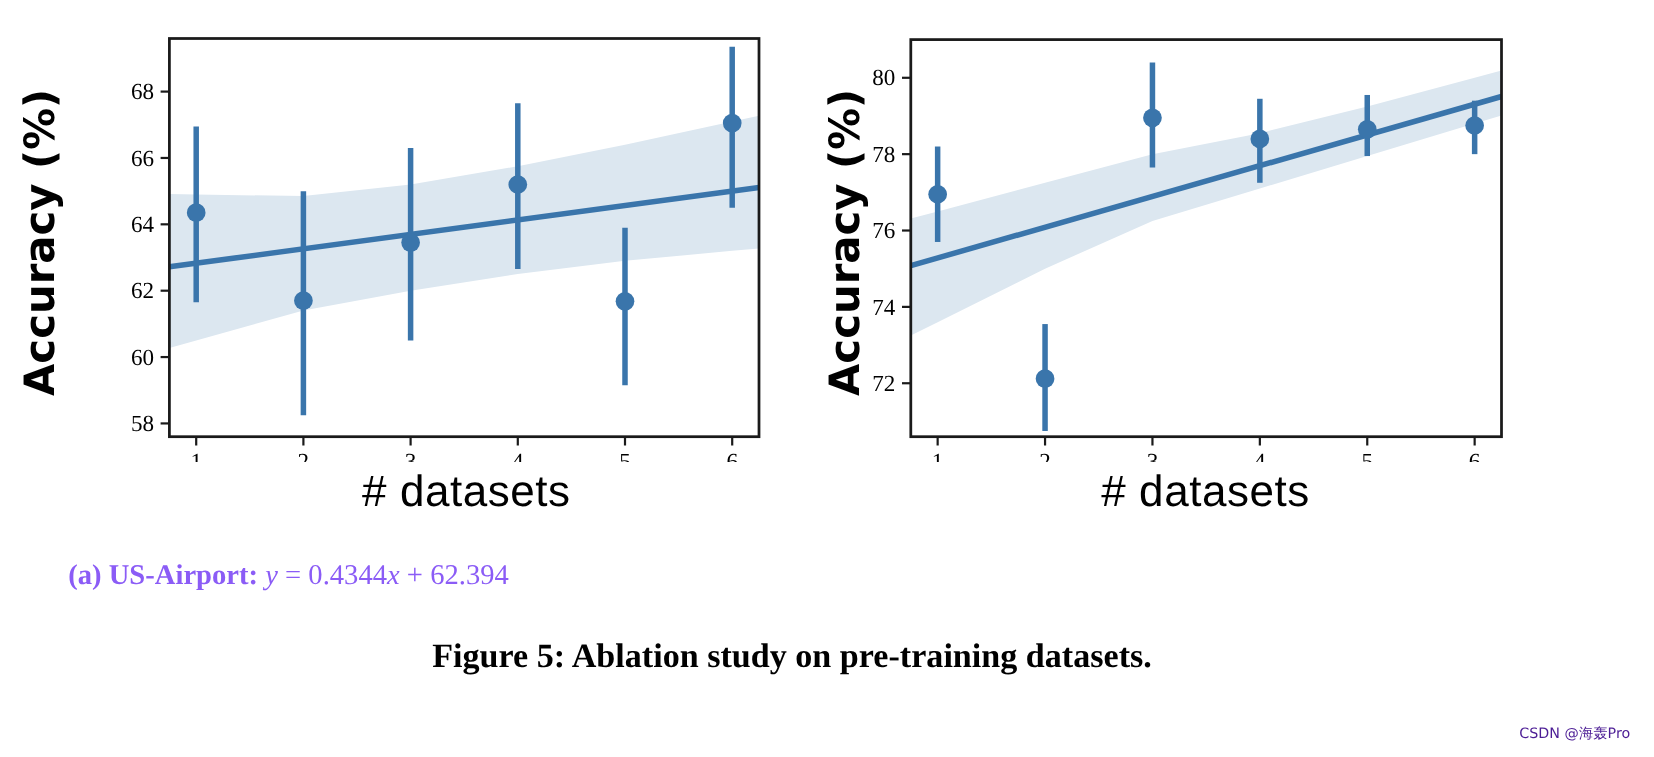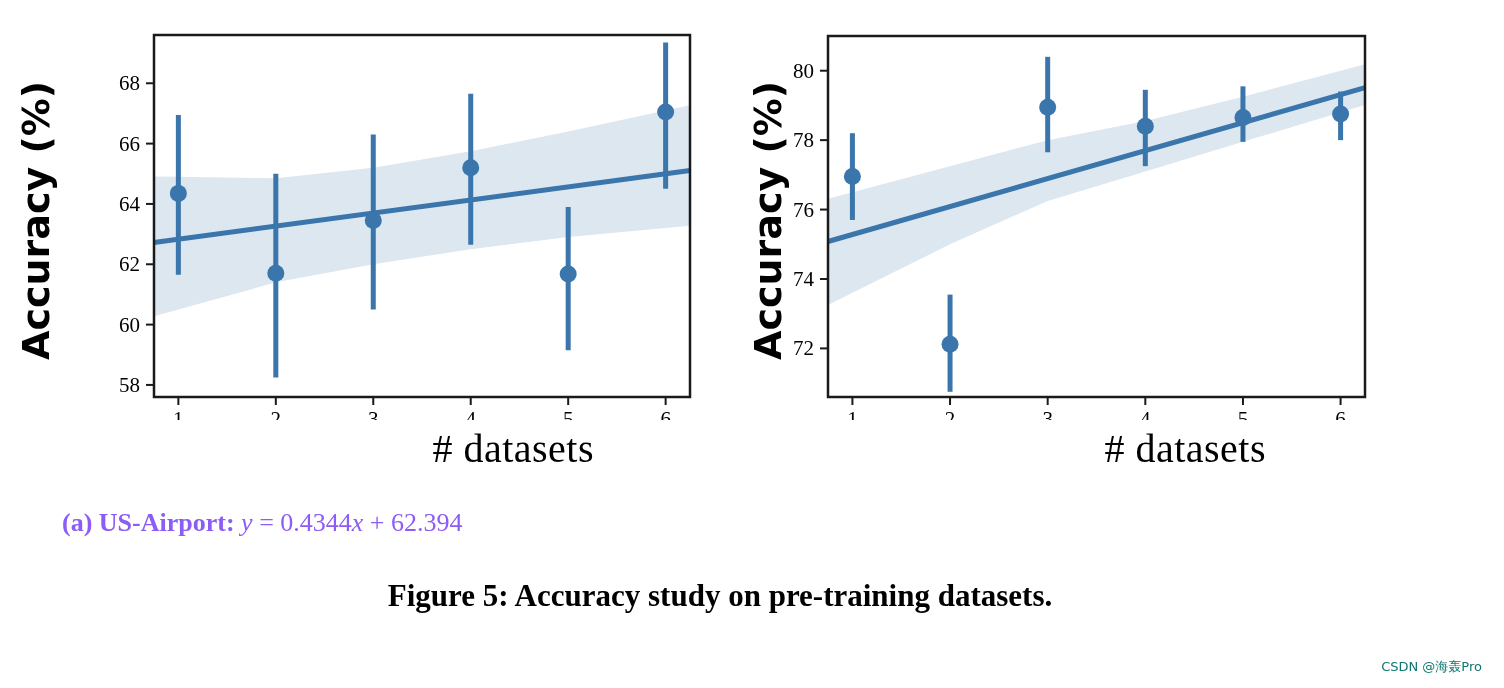--- a/index.html
+++ b/index.html
@@ -23,22 +23,22 @@
     height: 500px;
   }
   #panel-a { left: 0px;   width: 730px; }
   #panel-b { left: 730px; width: 700px; }
 
   .plot-svg { display: block; }
 
   
   .axis-label-x {
     position: absolute;
-    text-align: right;
-    font-family: Liberation Serif, serif;
+    text-align: center;
+    font-family: Liberation Sans, sans-serif;
     font-size: 40px;
     color: #000000;
     letter-spacing: 0.5px;
     white-space: nowrap;
   }
   .axis-label-y {
     position: absolute;
     font-family: "DejaVu Sans", sans-serif;
     font-size: 38px;
     font-weight: 700;
@@ -78,21 +78,21 @@
     white-space: nowrap;
   }
 
   
   #watermark {
     position: absolute;
     right: 22px;
     bottom: 12px;
     font-family: "DejaVu Sans", sans-serif;
     font-size: 13px;
-    color: #0f766e;
+    color: #4c1d95;
     white-space: nowrap;
   }
 
   
   text.tick {
     font-family: "Liberation Serif", serif;
     font-size: 21px;
     fill: #000000;
   }
 </style>
@@ -211,17 +211,17 @@
     <span class="axis-label-x" style="left:196px; top:425px; width:340px;"># datasets</span>
   </div>
 
   <div class="subcaption" id="subcaption-a">
     <span class="tag">(a)</span>
     <span class="name">US-Airport:</span>
     <span class="var">y</span><span class="eq"> = </span><span class="eq">0.4344</span><span class="var">x</span><span class="eq"> + </span><span class="eq">62.394</span>
   </div>
 
 
-  <div id="figure-caption">Figure 5: Accuracy study on pre-training datasets.</div>
+  <div id="figure-caption">Figure 5: Ablation study on pre-training datasets.</div>
 
   <div id="watermark">CSDN @海轰Pro</div>
 
 </div>
 
 </body></html>

